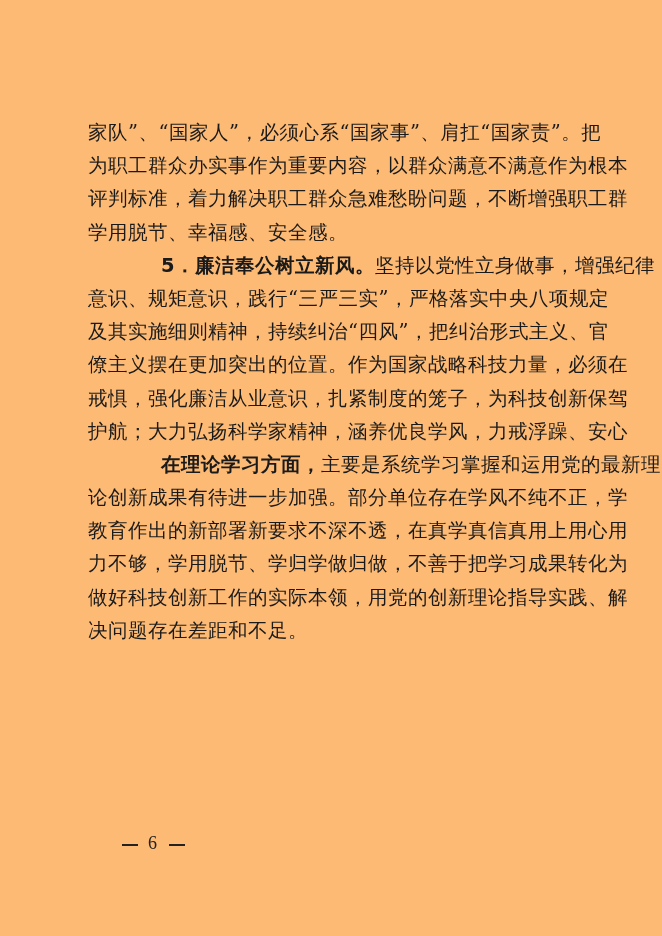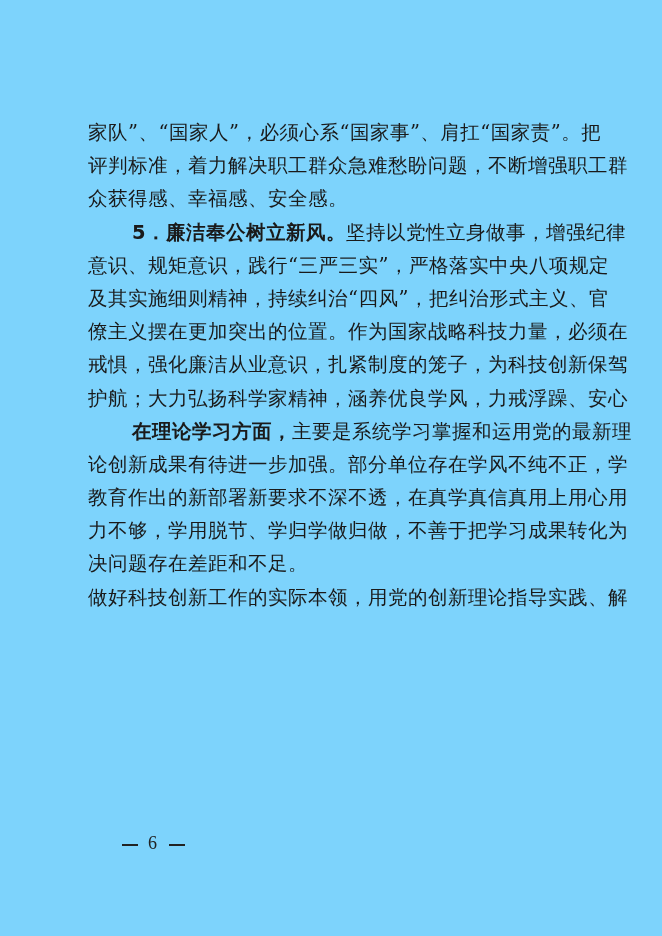--- a/index.html
+++ b/index.html
@@ -1,51 +1,52 @@
 <!DOCTYPE html>
 <html><head>
 <meta charset="utf-8">
 <style>
   html, body { margin: 0; padding: 0; background: #ffffff; }
   body { width: 662px; height: 936px; position: relative; overflow: hidden;
          font-family: "DejaVu Serif", "Liberation Serif", serif; color: #1a1a1a; }
-  .page { position: absolute; left: 0; top: 0; width: 662px; height: 936px; background: #7dd3fc; }
+  .page { position: absolute; left: 0; top: 0; width: 662px; height: 936px; background: #fdba74; }
   .body-text { position: absolute; left: 88px; top: 116px; width: 486px; }
   .line { height: 33.2px; line-height: 33.2px; font-size: 19.5px; white-space: nowrap;
           text-align: justify; text-align-last: justify; letter-spacing: 0.5px; }
   .line.last { text-align-last: left; }
   .line.indent { padding-left: 44px; }
-  .bold { font-weight: bold; }
+  .bold { font-weight: bold; margin-left: 29px; }
   .heading-num { font-family: "DejaVu Sans", "Liberation Sans", sans-serif; font-weight: bold; }
   .footer { position: absolute; left: 112px; top: 833px; font-size: 18px; color: #222;
             font-family: "Liberation Serif", serif; letter-spacing: 2px; }
   .footer .dash { display: inline-block; width: 16px; height: 1.5px; background: #222; vertical-align: middle; margin: 0 10px; }
 </style>
 </head>
 <body>
 
 <div class="page">
   <div class="body-text">
 
     <div class="line">家队”、“国家人”，必须心系“国家事”、肩扛“国家责”。把</div>
+    <div class="line">为职工群众办实事作为重要内容，以群众满意不满意作为根本</div>
     <div class="line">评判标准，着力解决职工群众急难愁盼问题，不断增强职工群</div>
-    <div class="line last">众获得感、幸福感、安全感。</div>
+    <div class="line last">学用脱节、幸福感、安全感。</div>
 
     <div class="line indent"><span class="bold heading-num">5．廉洁奉公树立新风。</span><span>坚持以党性立身做事，增强纪律</span></div>
     <div class="line">意识、规矩意识，践行“三严三实”，严格落实中央八项规定</div>
     <div class="line">及其实施细则精神，持续纠治“四风”，把纠治形式主义、官</div>
     <div class="line">僚主义摆在更加突出的位置。作为国家战略科技力量，必须在</div>
     <div class="line">戒惧，强化廉洁从业意识，扎紧制度的笼子，为科技创新保驾</div>
     <div class="line">护航；大力弘扬科学家精神，涵养优良学风，力戒浮躁、安心</div>
 
 
     <div class="line indent"><span class="bold">在理论学习方面，</span><span>主要是系统学习掌握和运用党的最新理</span></div>
     <div class="line">论创新成果有待进一步加强。部分单位存在学风不纯不正，学</div>
     <div class="line">教育作出的新部署新要求不深不透，在真学真信真用上用心用</div>
     <div class="line">力不够，学用脱节、学归学做归做，不善于把学习成果转化为</div>
+    <div class="line">做好科技创新工作的实际本领，用党的创新理论指导实践、解</div>
     <div class="line last">决问题存在差距和不足。</div>
-    <div class="line">做好科技创新工作的实际本领，用党的创新理论指导实践、解</div>
   </div>
 
   <div class="footer">
     <span class="dash"></span><span>6</span><span class="dash"></span>
   </div>
 </div>
 
 </body></html>

